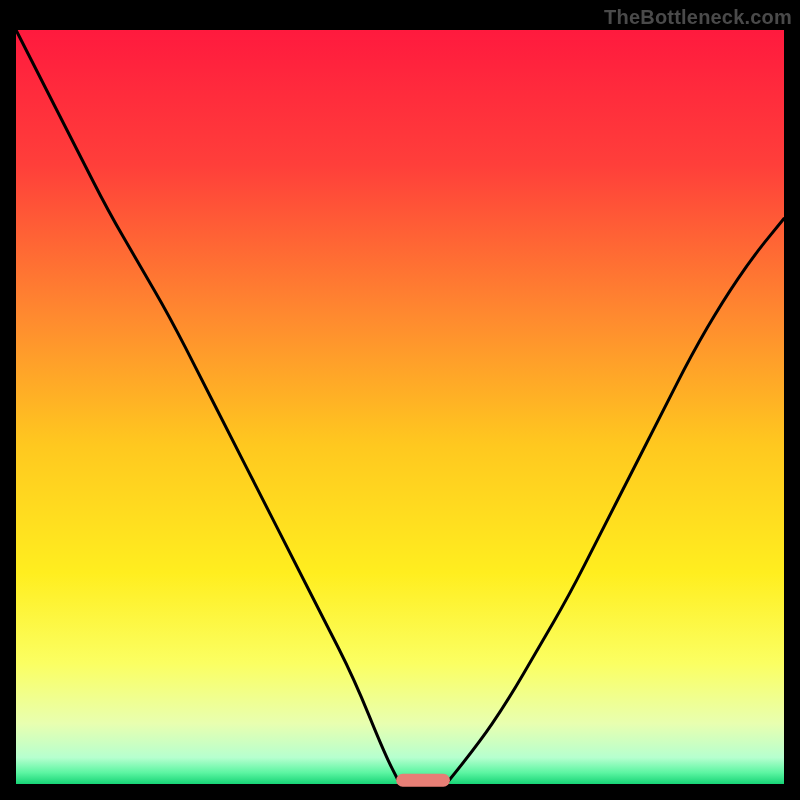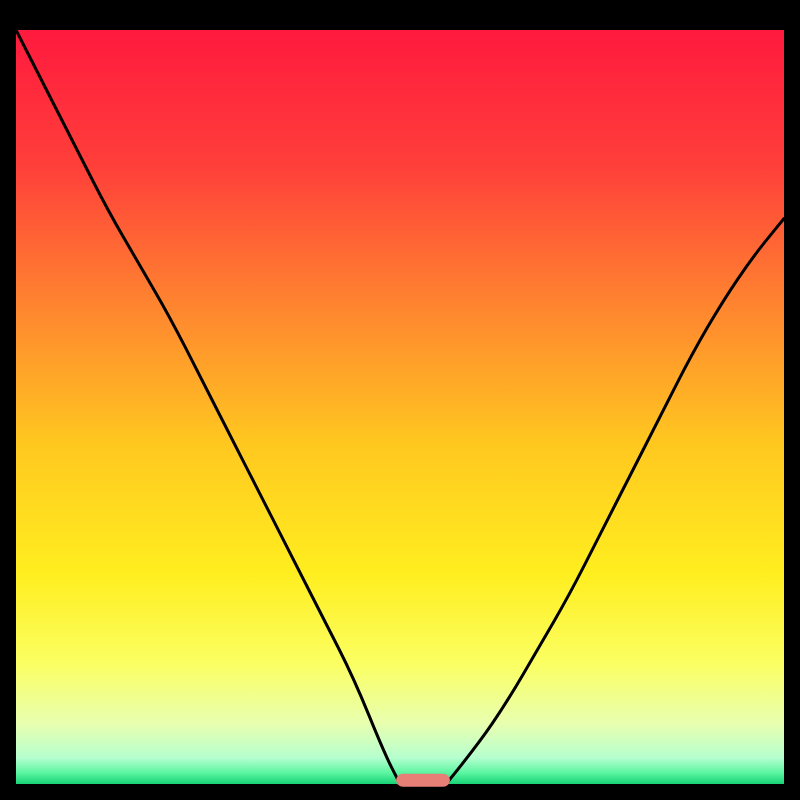--- a/index.html
+++ b/index.html
@@ -25,20 +25,21 @@
     font-weight: 600;
     letter-spacing: 0.2px;
     z-index: 10;
   }
   svg { display: block; }
 </style>
 </head>
 <body>
 
 <div class="wrap">
+  <div class="watermark">TheBottleneck.com</div>
   <svg id="chart-svg" width="800" height="800" viewBox="0 0 800 800">
       <defs>
         <linearGradient id="bg-grad" x1="0" y1="0" x2="0" y2="1">
           <stop offset="0%" stop-color="#ff1a3e"></stop>
           <stop offset="18%" stop-color="#ff3f3a"></stop>
           <stop offset="38%" stop-color="#ff8a2f"></stop>
           <stop offset="55.00000000000001%" stop-color="#ffc81f"></stop>
           <stop offset="72%" stop-color="#ffee1f"></stop>
           <stop offset="84%" stop-color="#fbff62"></stop>
           <stop offset="92%" stop-color="#e8ffb0"></stop>

